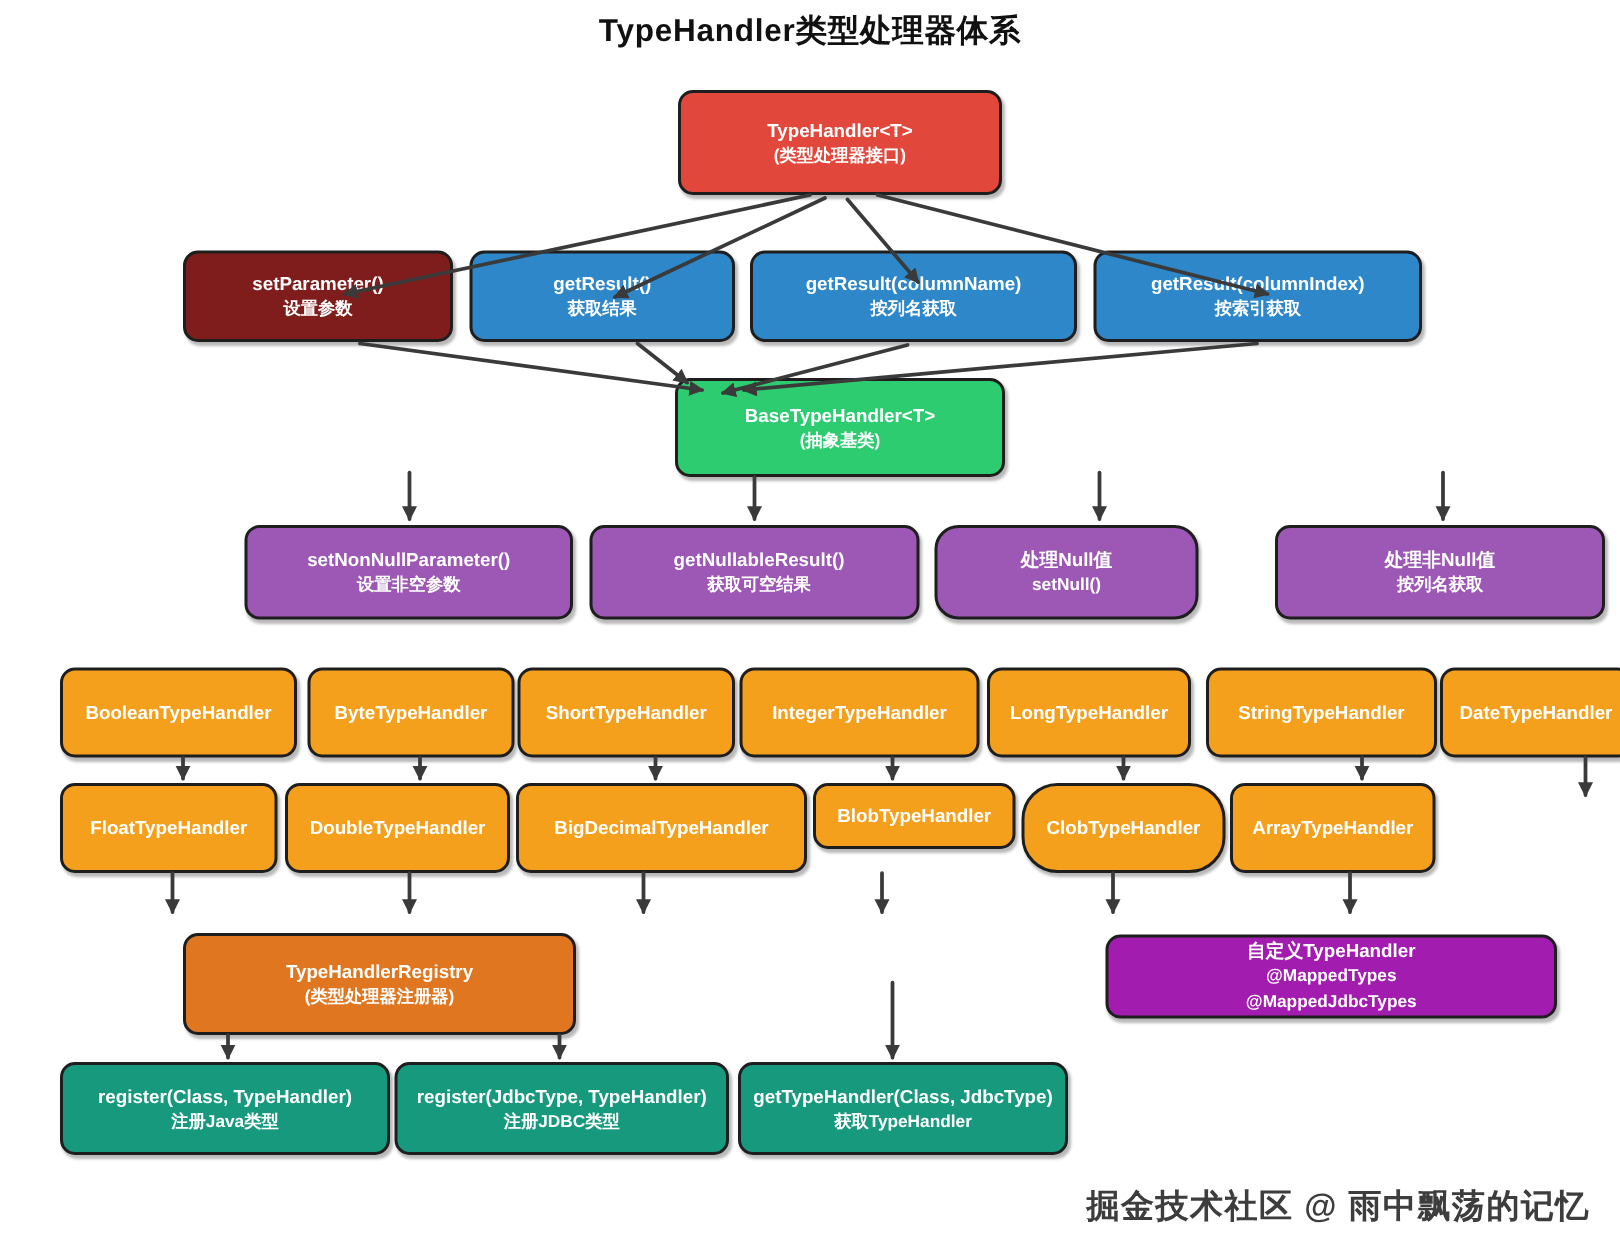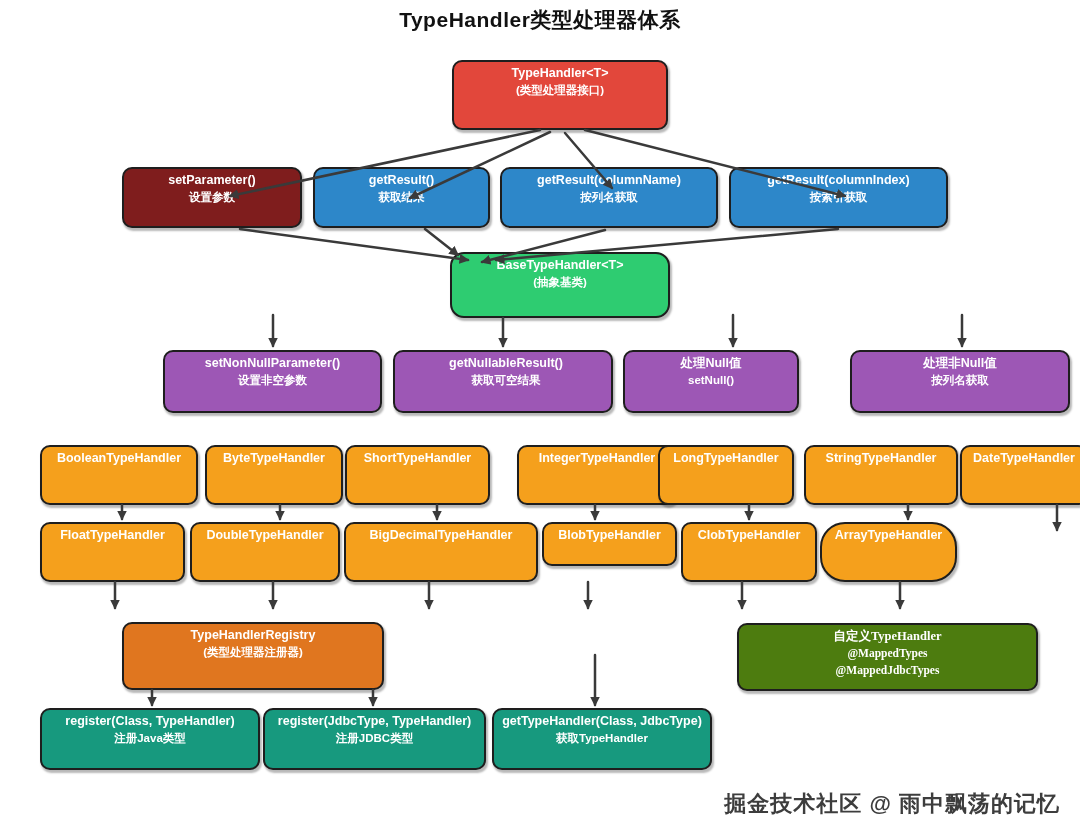--- a/index.html
+++ b/index.html
@@ -15,21 +15,21 @@
     text-align:center;
     font-size:21px;font-weight:bold;color:#111;
     letter-spacing:.5px;
   }
   .node{
     position:absolute;
     box-sizing:border-box;
     border:2.5px solid #1e1e1e;
     border-radius:10px;
     display:flex;flex-direction:column;
-    align-items:center;
+    align-items:center;justify-content:center;
     color:#fff;text-align:center;
     box-shadow:1.5px 2.5px 2px rgba(0,0,0,.28);
     padding:2px 6px;
   }
   .node-line{font-size:11.5px;font-weight:bold;line-height:1.45;white-space:nowrap;}
   .node-line.primary{font-size:12.5px;}
   #arrows{position:absolute;top:0;left:0;pointer-events:none;z-index:5;}
   .watermark{
     position:absolute;right:20px;bottom:14px;
     font-size:22px;font-weight:bold;color:#3d3d3d;
@@ -57,50 +57,50 @@
         <div class="node-line">获取结果</div>
       </div>
       <div class="node" style="left: 500px; top: 167px; width: 218px; height: 61px; background: rgb(45, 135, 201);">
         <div class="node-line primary">getResult(columnName)</div>
         <div class="node-line">按列名获取</div>
       </div>
       <div class="node" style="left: 729px; top: 167px; width: 219px; height: 61px; background: rgb(45, 135, 201);">
         <div class="node-line primary">getResult(columnIndex)</div>
         <div class="node-line">按索引获取</div>
       </div>
-      <div class="node" style="left: 450px; top: 252px; width: 220px; height: 66px; background: rgb(46, 204, 113); border-radius: 14px;">
+      <div class="node" style="left: 450px; top: 252px; width: 220px; height: 66px; background: rgb(46, 204, 113);">
         <div class="node-line primary">BaseTypeHandler&lt;T&gt;</div>
         <div class="node-line">(抽象基类)</div>
       </div>
       <div class="node" style="left: 163px; top: 350px; width: 219px; height: 63px; background: rgb(157, 87, 181);">
         <div class="node-line primary">setNonNullParameter()</div>
         <div class="node-line">设置非空参数</div>
       </div>
       <div class="node" style="left: 393px; top: 350px; width: 220px; height: 63px; background: rgb(157, 87, 181); padding-left: 12px;">
         <div class="node-line primary">getNullableResult()</div>
         <div class="node-line">获取可空结果</div>
       </div>
-      <div class="node" style="left: 623px; top: 350px; width: 176px; height: 63px; background: rgb(157, 87, 181);">
+      <div class="node" style="left: 623px; top: 350px; width: 176px; height: 63px; background: rgb(157, 87, 181); border-radius: 16px;">
         <div class="node-line primary">处理Null值</div>
         <div class="node-line">setNull()</div>
       </div>
       <div class="node" style="left: 850px; top: 350px; width: 220px; height: 63px; background: rgb(157, 87, 181);">
         <div class="node-line primary">处理非Null值</div>
         <div class="node-line">按列名获取</div>
       </div>
       <div class="node" style="left: 40px; top: 445px; width: 158px; height: 60px; background: rgb(245, 160, 28);">
         <div class="node-line primary">BooleanTypeHandler</div>
       </div>
       <div class="node" style="left: 205px; top: 445px; width: 138px; height: 60px; background: rgb(245, 160, 28);">
         <div class="node-line primary">ByteTypeHandler</div>
       </div>
       <div class="node" style="left: 345px; top: 445px; width: 145px; height: 60px; background: rgb(245, 160, 28);">
         <div class="node-line primary">ShortTypeHandler</div>
       </div>
-      <div class="node" style="left: 493px; top: 445px; width: 160px; height: 60px; background: rgb(245, 160, 28); margin-left: 24px;">
+      <div class="node" style="left: 493px; top: 445px; width: 160px; height: 60px; background: rgb(245, 160, 28);">
         <div class="node-line primary">IntegerTypeHandler</div>
       </div>
       <div class="node" style="left: 658px; top: 445px; width: 136px; height: 60px; background: rgb(245, 160, 28);">
         <div class="node-line primary">LongTypeHandler</div>
       </div>
       <div class="node" style="left: 804px; top: 445px; width: 154px; height: 60px; background: rgb(245, 160, 28);">
         <div class="node-line primary">StringTypeHandler</div>
       </div>
       <div class="node" style="left: 960px; top: 445px; width: 128px; height: 60px; background: rgb(245, 160, 28);">
         <div class="node-line primary">DateTypeHandler</div>
@@ -110,31 +110,31 @@
       </div>
       <div class="node" style="left: 190px; top: 522px; width: 150px; height: 60px; background: rgb(245, 160, 28);">
         <div class="node-line primary">DoubleTypeHandler</div>
       </div>
       <div class="node" style="left: 344px; top: 522px; width: 194px; height: 60px; background: rgb(245, 160, 28);">
         <div class="node-line primary">BigDecimalTypeHandler</div>
       </div>
       <div class="node" style="left: 542px; top: 522px; width: 135px; height: 44px; background: rgb(245, 160, 28);">
         <div class="node-line primary">BlobTypeHandler</div>
       </div>
-      <div class="node" style="left: 681px; top: 522px; width: 136px; height: 60px; background: rgb(245, 160, 28);">
+      <div class="node" style="left: 681px; top: 522px; width: 136px; height: 60px; background: rgb(245, 160, 28); border-radius: 24px;">
         <div class="node-line primary">ClobTypeHandler</div>
       </div>
-      <div class="node" style="left: 820px; top: 522px; width: 137px; height: 60px; background: rgb(245, 160, 28); border-radius: 25px;">
+      <div class="node" style="left: 820px; top: 522px; width: 137px; height: 60px; background: rgb(245, 160, 28);">
         <div class="node-line primary">ArrayTypeHandler</div>
       </div>
       <div class="node" style="left: 122px; top: 622px; width: 262px; height: 68px; background: rgb(224, 118, 31);">
         <div class="node-line primary">TypeHandlerRegistry</div>
         <div class="node-line">(类型处理器注册器)</div>
       </div>
-      <div class="node" style="left: 737px; top: 623px; width: 301px; height: 68px; background: #4d7c0f; font-family: Liberation Serif, serif;">
+      <div class="node" style="left: 737px; top: 623px; width: 301px; height: 56px; background: #a21caf;">
         <div class="node-line primary">自定义TypeHandler</div>
         <div class="node-line">@MappedTypes</div>
         <div class="node-line">@MappedJdbcTypes</div>
       </div>
       <div class="node" style="left: 40px; top: 708px; width: 220px; height: 62px; background: rgb(23, 153, 126);">
         <div class="node-line primary">register(Class, TypeHandler)</div>
         <div class="node-line">注册Java类型</div>
       </div>
       <div class="node" style="left: 263px; top: 708px; width: 223px; height: 62px; background: rgb(23, 153, 126);">
         <div class="node-line primary">register(JdbcType, TypeHandler)</div>

